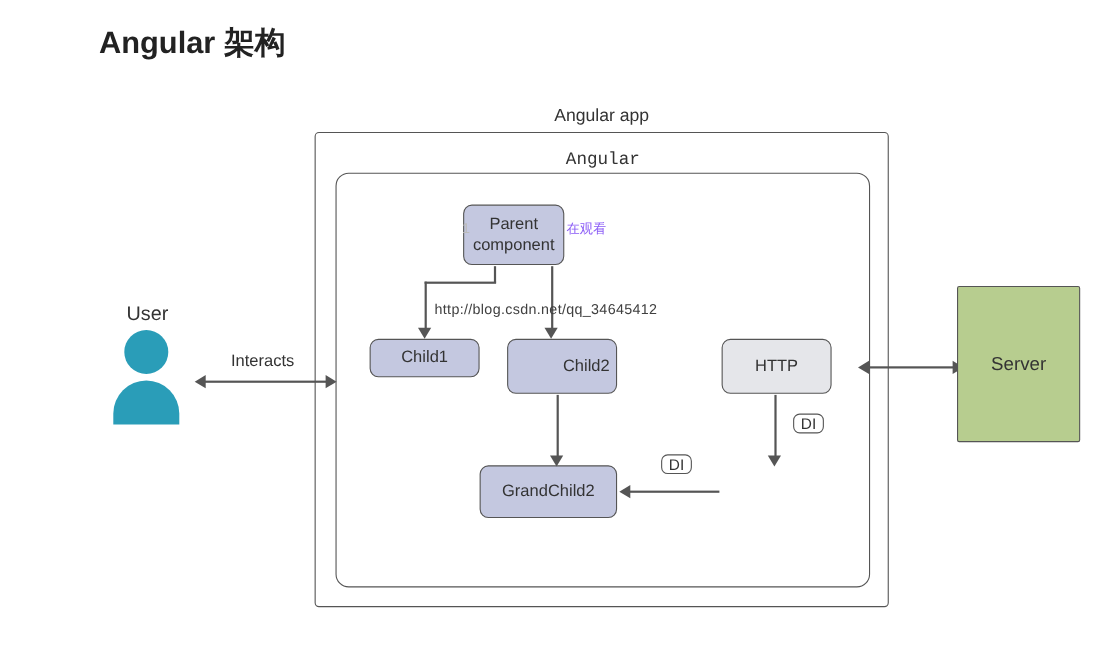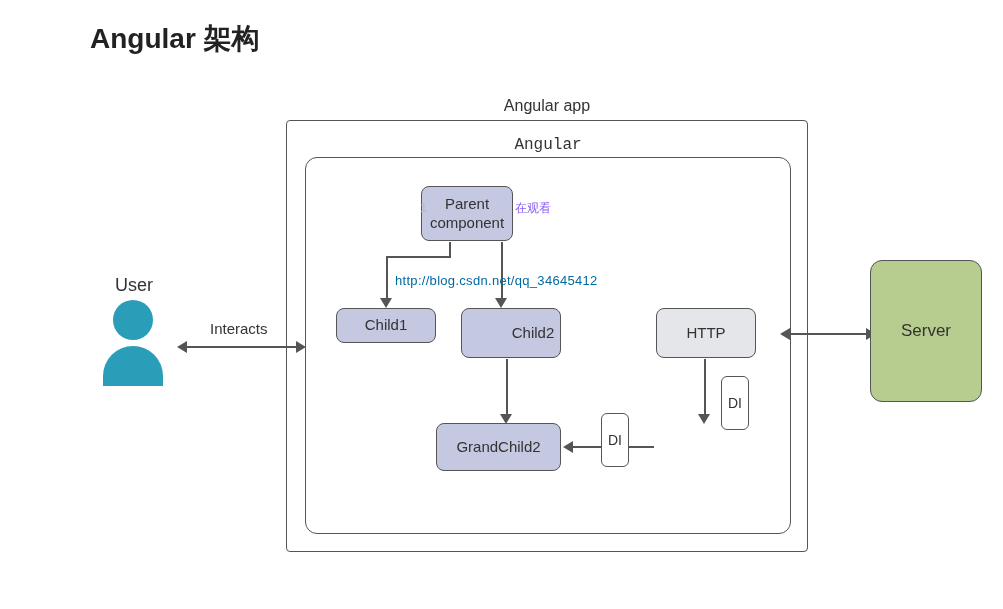--- a/index.html
+++ b/index.html
@@ -131,32 +131,32 @@
   .comp { background: #c4c8e0; }
   .svc  { background: #e5e6ea; }
   .server {
     position: absolute;
     top: 260px;
     left: 870px;
     width: 110px;
     height: 140px;
     background: #b7cd8f;
     border: 1.5px solid #555;
-    border-radius: 12px;
+    border-radius: 2px;
     display: flex;
     align-items: center;
     justify-content: center;
     font-size: 17px;
   }
   .di-label {
     position: absolute;
     border: 1.5px solid #555;
     border-radius: 6px;
     font-size: 14px;
-    padding: 18px 6px;
+    padding: 0 6px;
     background: #fff;
   }
   .watermark1 {
     position: absolute;
     top: 200px;
     left: 515px;
     font-size: 12px;
     color: #8b5cf6;
   }
   .watermark-num {
@@ -164,21 +164,21 @@
     top: 200px;
     left: 420px;
     font-size: 13px;
     color: #bbb;
   }
   .watermark2 {
     position: absolute;
     top: 273px;
     left: 395px;
     font-size: 13px;
-    color: #0369a1;
+    color: #404040;
     letter-spacing: 0.3px;
   }
 </style>
 </head>
 <body>
 
 <div class="title">Angular 架构</div>
 
 <div class="user-label">User</div>
 <div class="user-icon">

